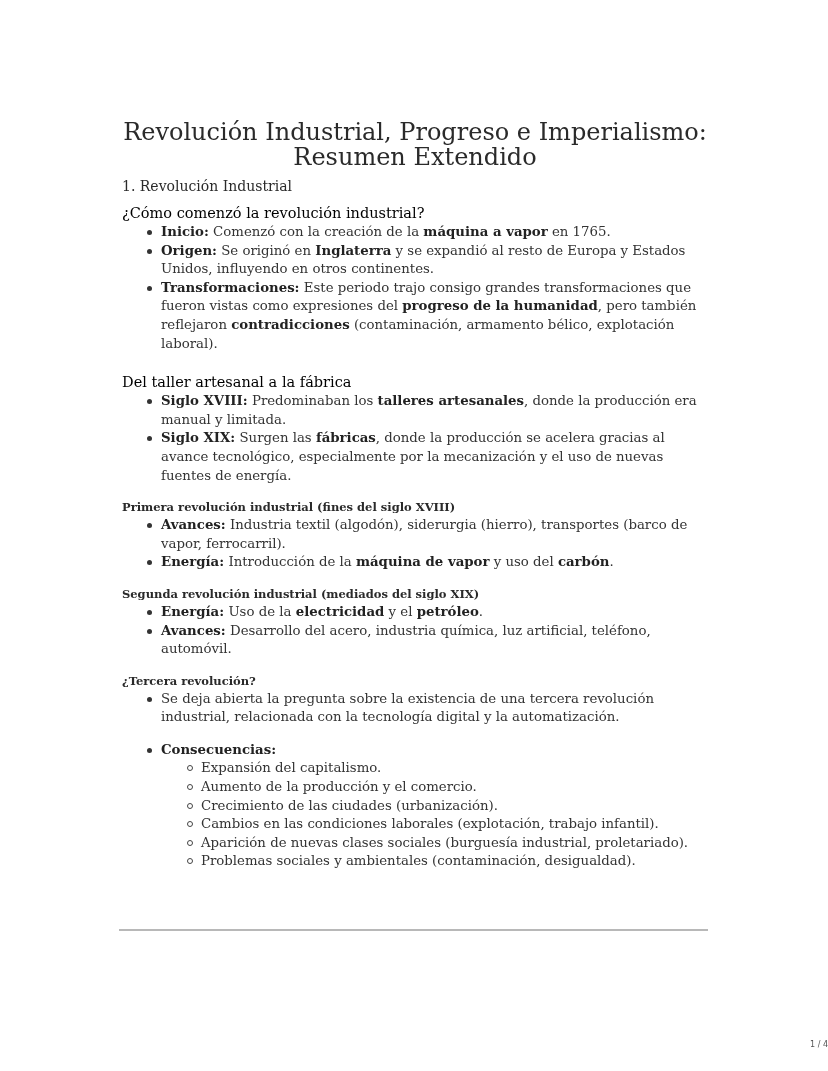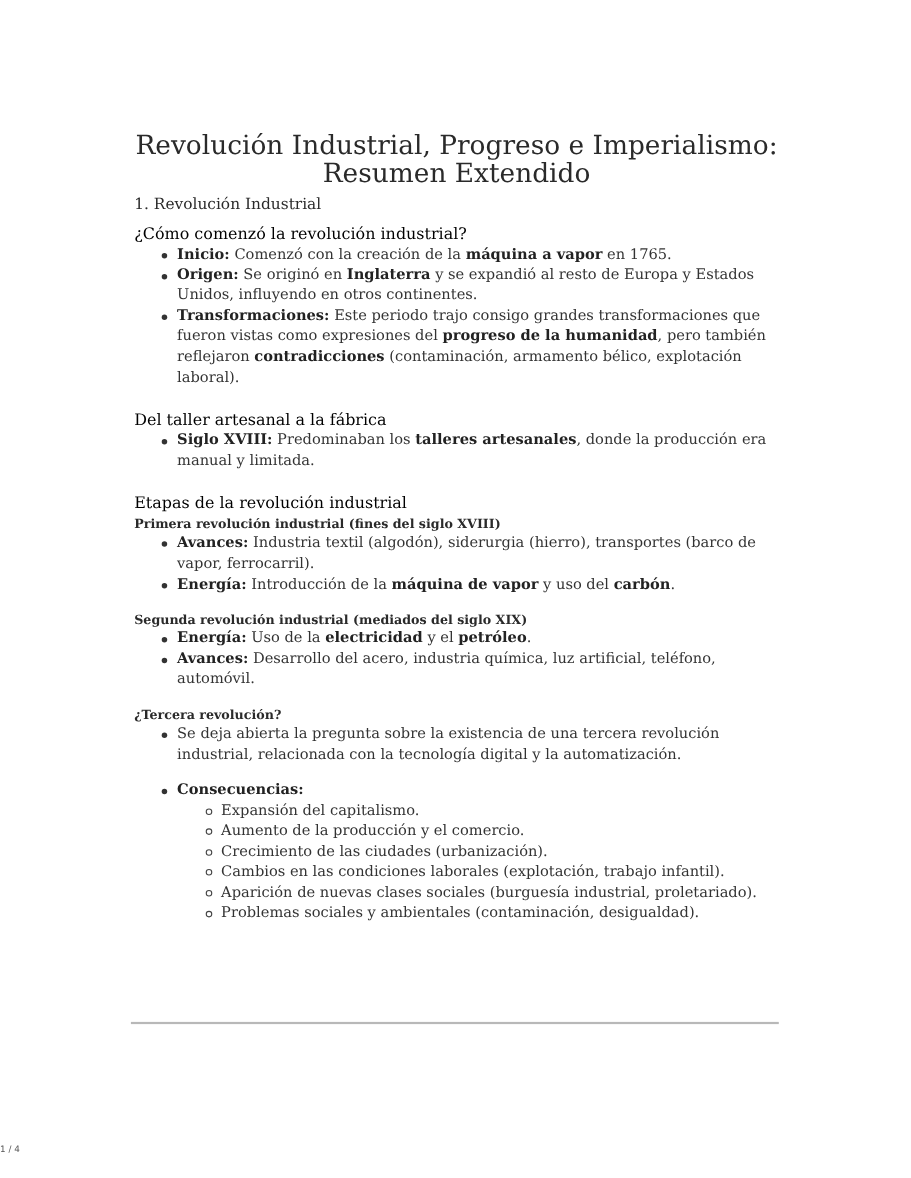--- a/index.html
+++ b/index.html
@@ -11,44 +11,44 @@
   .h2 { font-size: 14.5px; font-weight: normal; margin: 5px 0 0 0; line-height: 20px; color: #000000; }
   .h3 { font-size: 11.5px; font-weight: bold; margin: 0; line-height: 17px; color: #2a2a2a; }
   ul { margin: 0; padding-left: 39px; list-style: none; }
   li { font-size: 13.3px; line-height: 18.6px; position: relative; color: #333; }
   ul.l1 > li::before { content: ""; position: absolute; left: -14px; top: 7px; width: 5px; height: 5px; border-radius: 50%; background: #333; }
   ul.l2 { padding-left: 40px; }
   ul.l2 > li::before { content: ""; position: absolute; left: -14px; top: 6px; width: 4px; height: 4px; border-radius: 50%; border: 1px solid #444; background: transparent; }
   b { font-weight: bold; color: #222; }
   .gap { height: 14px; }
   .hr { position: absolute; left: 119px; top: 929px; width: 589px; height: 2px; background: #b8b8b8; }
-  .pager { position: absolute; left: 0; top: 1040px; width: 828px; text-align: left; font-family: "DejaVu Sans", sans-serif; font-size: 8px; color: #555; }
+  .pager { position: absolute; left: 0; top: 1040px; width: 828px; text-align: right; font-family: "DejaVu Sans", sans-serif; font-size: 8px; color: #555; }
 </style>
 </head>
 <body>
 
 <div class="page">
   <h1 class="title">Revolución Industrial, Progreso e Imperialismo: Resumen Extendido</h1>
   <h2 class="h1">1. Revolución Industrial</h2>
 
   <h3 class="h2">¿Cómo comenzó la revolución industrial?</h3>
   <ul class="l1">
     <li><b>Inicio:</b><span> Comenzó con la creación de la </span><b>máquina a vapor</b><span> en 1765.</span></li>
     <li><b>Origen:</b><span> Se originó en </span><b>Inglaterra</b><span> y se expandió al resto de Europa y Estados Unidos, influyendo en otros continentes.</span></li>
     <li><b>Transformaciones:</b><span> Este periodo trajo consigo grandes transformaciones que fueron vistas como expresiones del </span><b>progreso de la humanidad</b><span>, pero también reflejaron </span><b>contradicciones</b><span> (contaminación, armamento bélico, explotación laboral).</span></li>
   </ul>
 
   <div class="gap"></div>
   <h3 class="h2">Del taller artesanal a la fábrica</h3>
   <ul class="l1">
     <li><b>Siglo XVIII:</b><span> Predominaban los </span><b>talleres artesanales</b><span>, donde la producción era manual y limitada.</span></li>
+    <li><b>Siglo XIX:</b><span> Surgen las </span><b>fábricas</b><span>, donde la producción se acelera gracias al avance tecnológico, especialmente por la mecanización y el uso de nuevas fuentes de energía.</span></li>
   </ul>
 
   <div class="gap"></div>
-  <h3 class="h2">Etapas de la revolución industrial</h3>
   <h4 class="h3">Primera revolución industrial (fines del siglo XVIII)</h4>
   <ul class="l1">
     <li><b>Avances:</b><span> Industria textil (algodón), siderurgia (hierro), transportes (barco de vapor, ferrocarril).</span></li>
     <li><b>Energía:</b><span> Introducción de la </span><b>máquina de vapor</b><span> y uso del </span><b>carbón</b><span>.</span></li>
   </ul>
 
   <div class="gap"></div>
   <h4 class="h3">Segunda revolución industrial (mediados del siglo XIX)</h4>
   <ul class="l1">
     <li><b>Energía:</b><span> Uso de la </span><b>electricidad</b><span> y el </span><b>petróleo</b><span>.</span></li>

